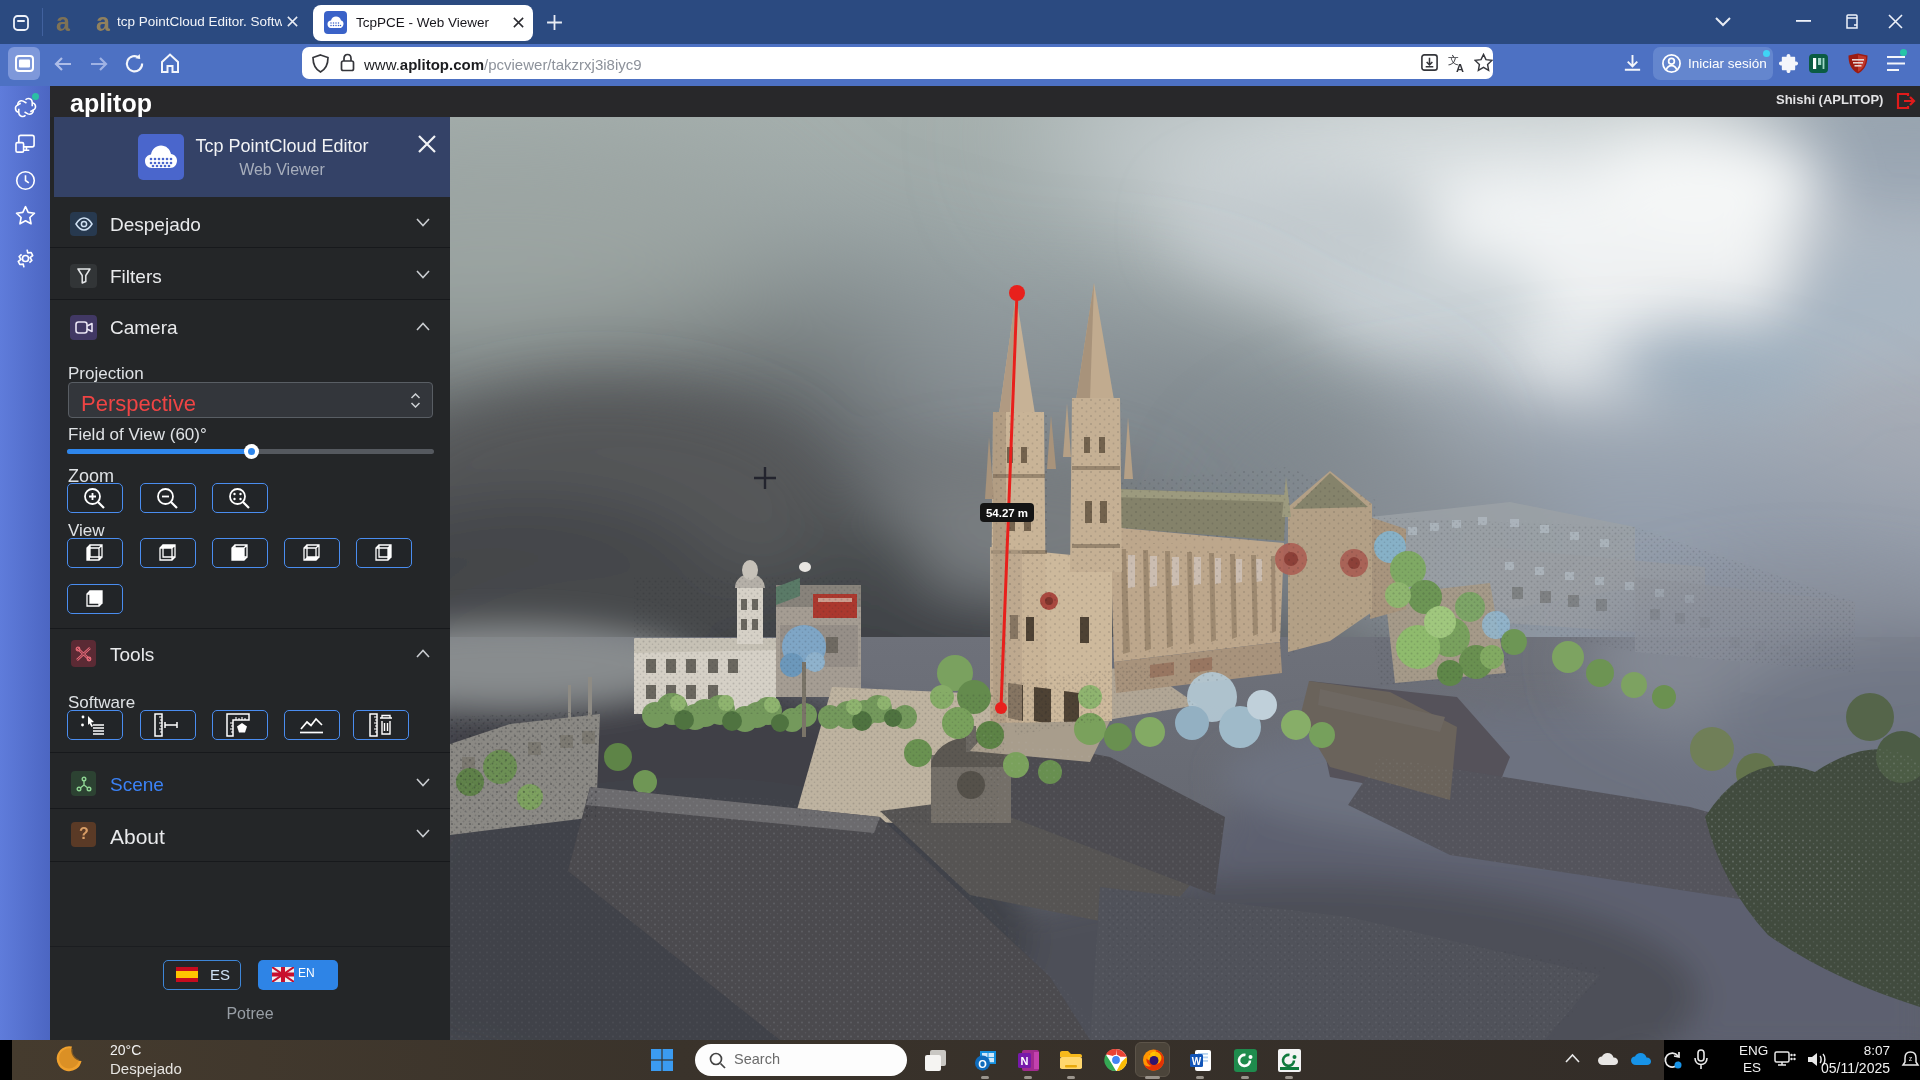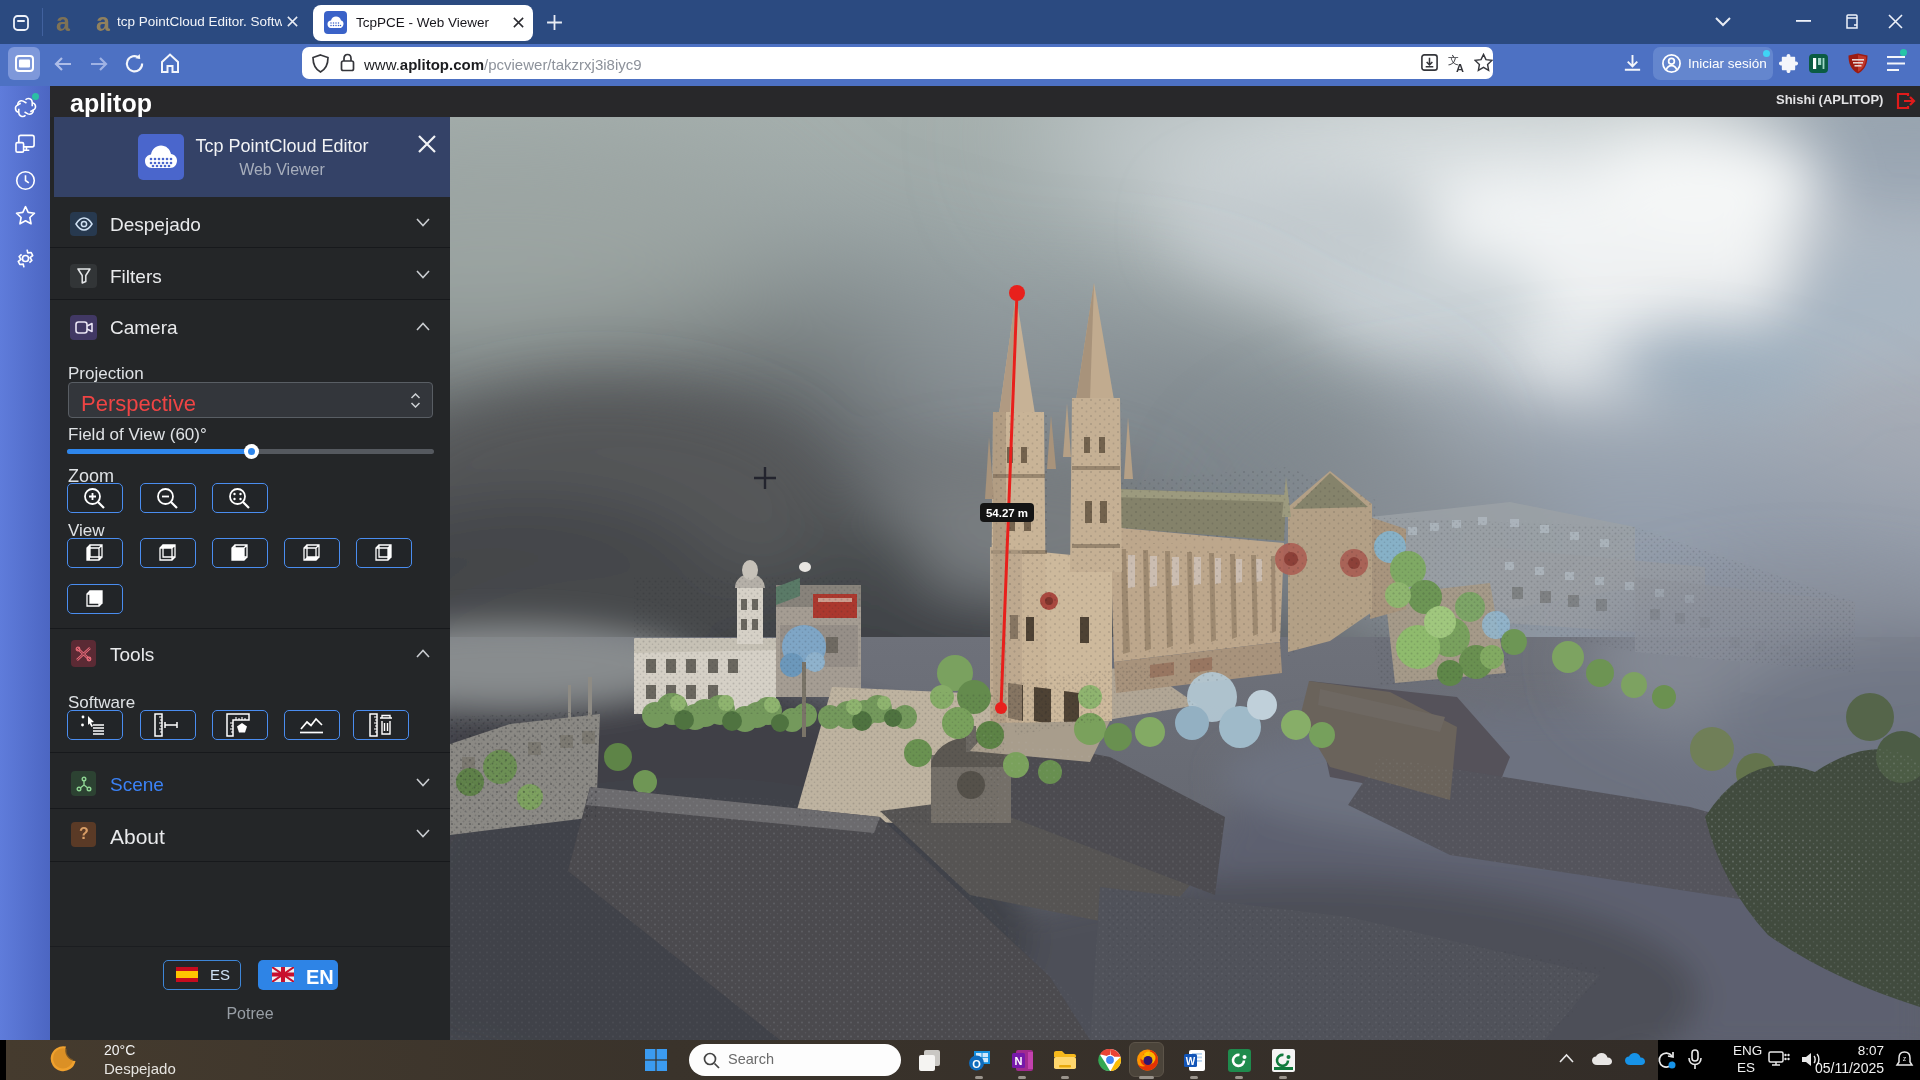--- a/index.html
+++ b/index.html
@@ -2,21 +2,21 @@
 <html><head><meta charset="utf-8"><style>
 *{margin:0;padding:0;box-sizing:border-box}
 html,body{width:1920px;height:1080px;overflow:hidden;background:#000;font-family:"Liberation Sans",sans-serif}
 .abs{position:absolute}
 #tabbar{position:absolute;left:0;top:0;width:1920px;height:44px;background:#2b4a80}
 #navbar{position:absolute;left:0;top:44px;width:1920px;height:42px;background:#4d71c3}
 #blackbar{position:absolute;left:50px;top:86px;width:1870px;height:31px;background:#28282a}
 #strip{position:absolute;left:0;top:86px;width:50px;height:954px;background:linear-gradient(90deg,#5f7cdb,#4c66c2)}
 #panel{position:absolute;left:50px;top:117px;width:400px;height:923px;background:#242628}
 #scene{position:absolute;left:450px;top:117px;width:1470px;height:923px;background:#888}
-#taskbar{position:absolute;left:6px;top:1040px;width:1652px;height:40px;background:linear-gradient(90deg,#453b2e,#3a332b 40%,#332d28)}
+#taskbar{position:absolute;left:12px;top:1040px;width:1652px;height:40px;background:linear-gradient(90deg,#453b2e,#3a332b 40%,#332d28)}
 .zb{width:56px;height:30px;border:1.5px solid #4a8df0;border-radius:5px;background:#222528}
 </style></head>
 <body>
 <div id="tabbar">
 
   <svg class="abs" style="left:13px;top:15px" width="16" height="16" viewBox="0 0 16 16">
       <rect x="1" y="1" width="14" height="14" rx="3.5" fill="none" stroke="#eef2fa" stroke-width="1.8"></rect>
       <rect x="4" y="5" width="8" height="2" rx="1" fill="#eef2fa"></rect>
     </svg>
   <div class="abs" style="left:42px;top:8px;width:1px;height:28px;background:#41619e"></div>
@@ -388,21 +388,21 @@
       <rect y="4" width="22" height="7" fill="#ffc400"></rect>
     </svg>
   <div class="abs" style="left:160px;top:849px;font-size:15px;color:#cfe2f5">ES</div>
   <div class="abs" style="left:208px;top:843px;width:80px;height:30px;background:#2e84e6;border-radius:5px"></div>
   <svg class="abs" style="left:222px;top:850px" width="22" height="15" viewBox="0 0 22 15">
       <rect width="22" height="15" fill="#eee"></rect>
       <path d="M0 0 L22 15 M22 0 L0 15" stroke="#c8102e" stroke-width="2"></path>
       <path d="M11 0 V15 M0 7.5 H22" stroke="#c8102e" stroke-width="4"></path>
       <path d="M11 0 V15 M0 7.5 H22" stroke="#fff" stroke-width="6" opacity="0"></path>
     </svg>
-  <div class="abs" style="left:256px;top:849px;font-size:20px;font-weight:bold;color:#fff">EN</div>
+  <div class="abs" style="left:248px;top:849px;font-size:12px;font-weight:normal;color:#fff">EN</div>
   <div class="abs" style="left:0;top:888px;width:400px;text-align:center;font-size:16px;color:#989ea5">Potree</div>
 </div>
 <div id="scene">
 <svg width="1470" height="923" viewBox="0 0 1470 923">
 <defs>
 <linearGradient id="skybase" x1="0" y1="0" x2="0" y2="1">
   <stop offset="0" stop-color="#a4aeac"></stop>
           <stop offset=".3" stop-color="#929da1"></stop>
           <stop offset=".62" stop-color="#868f98"></stop>
           <stop offset="1" stop-color="#808894"></stop>

